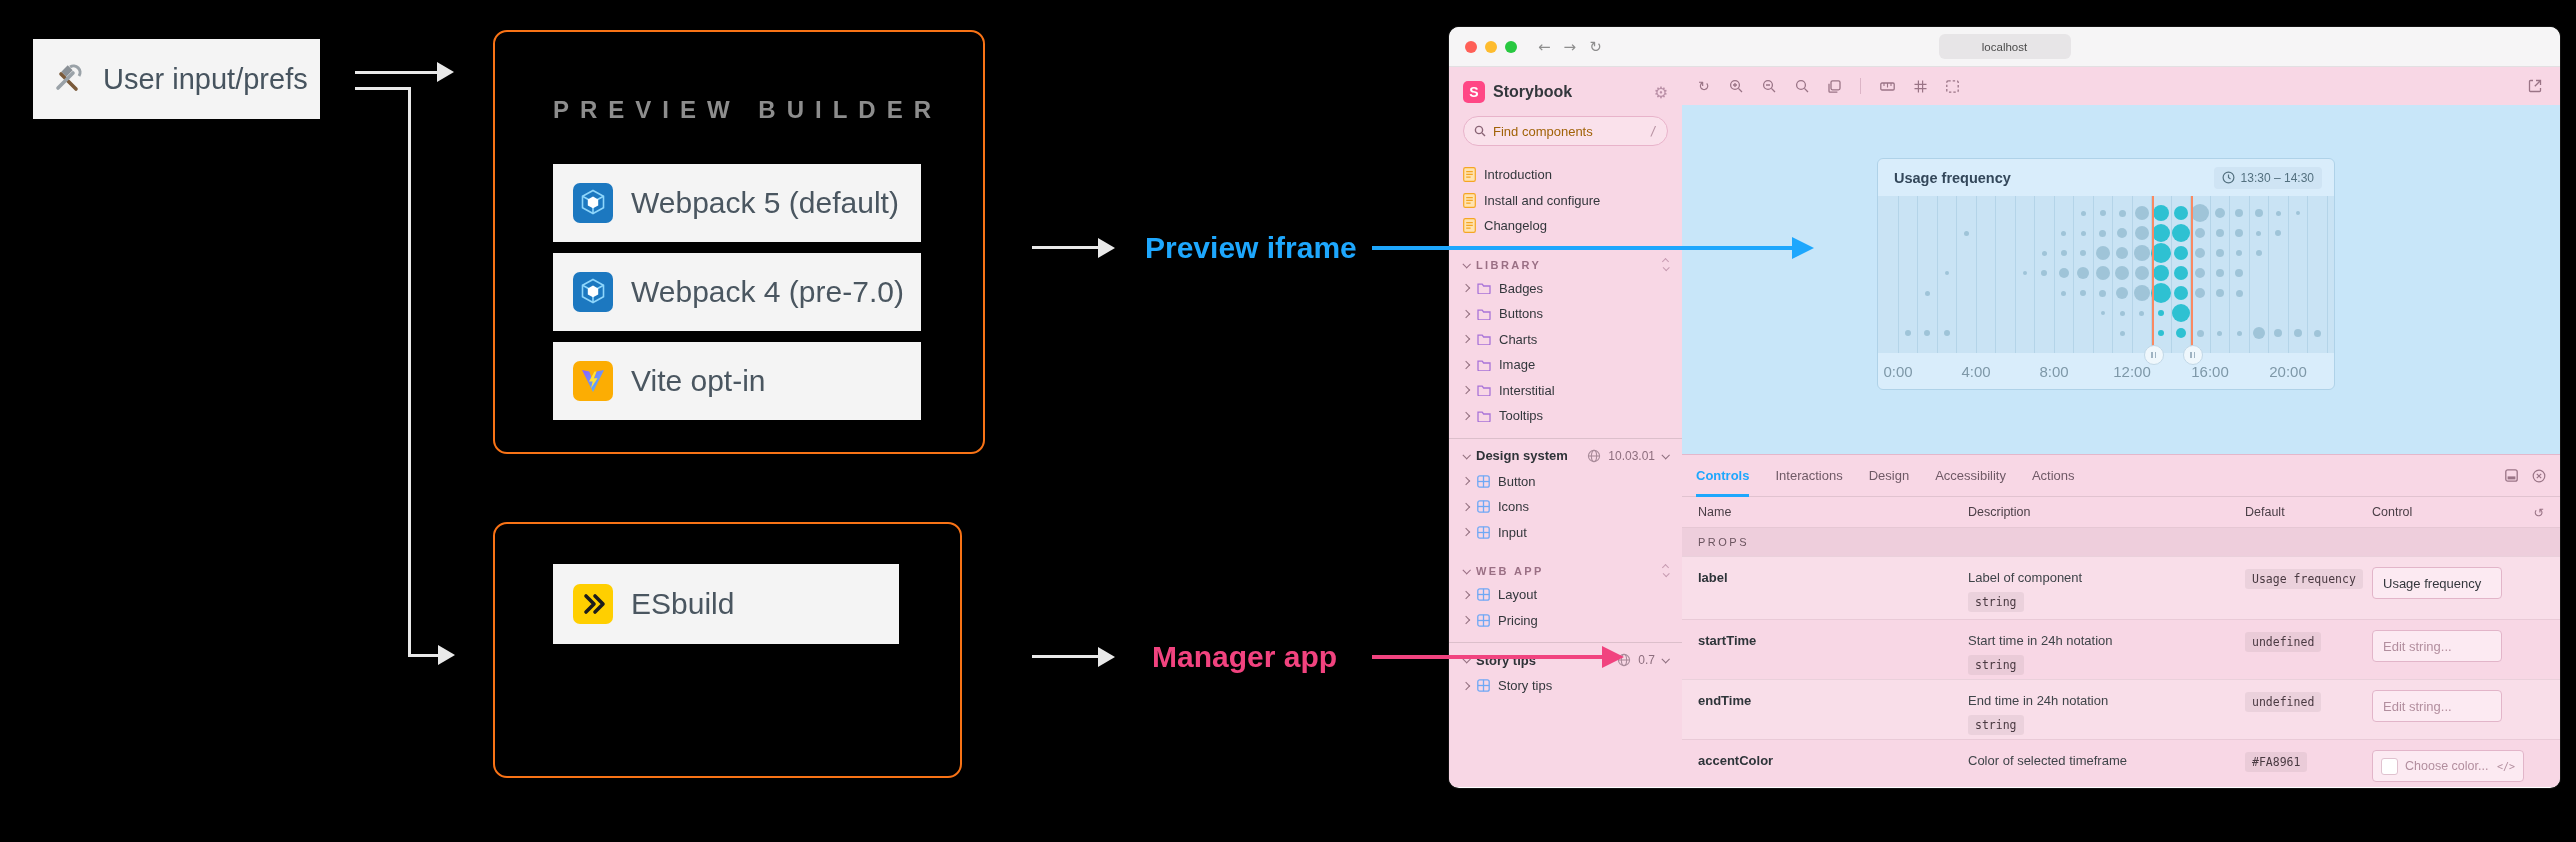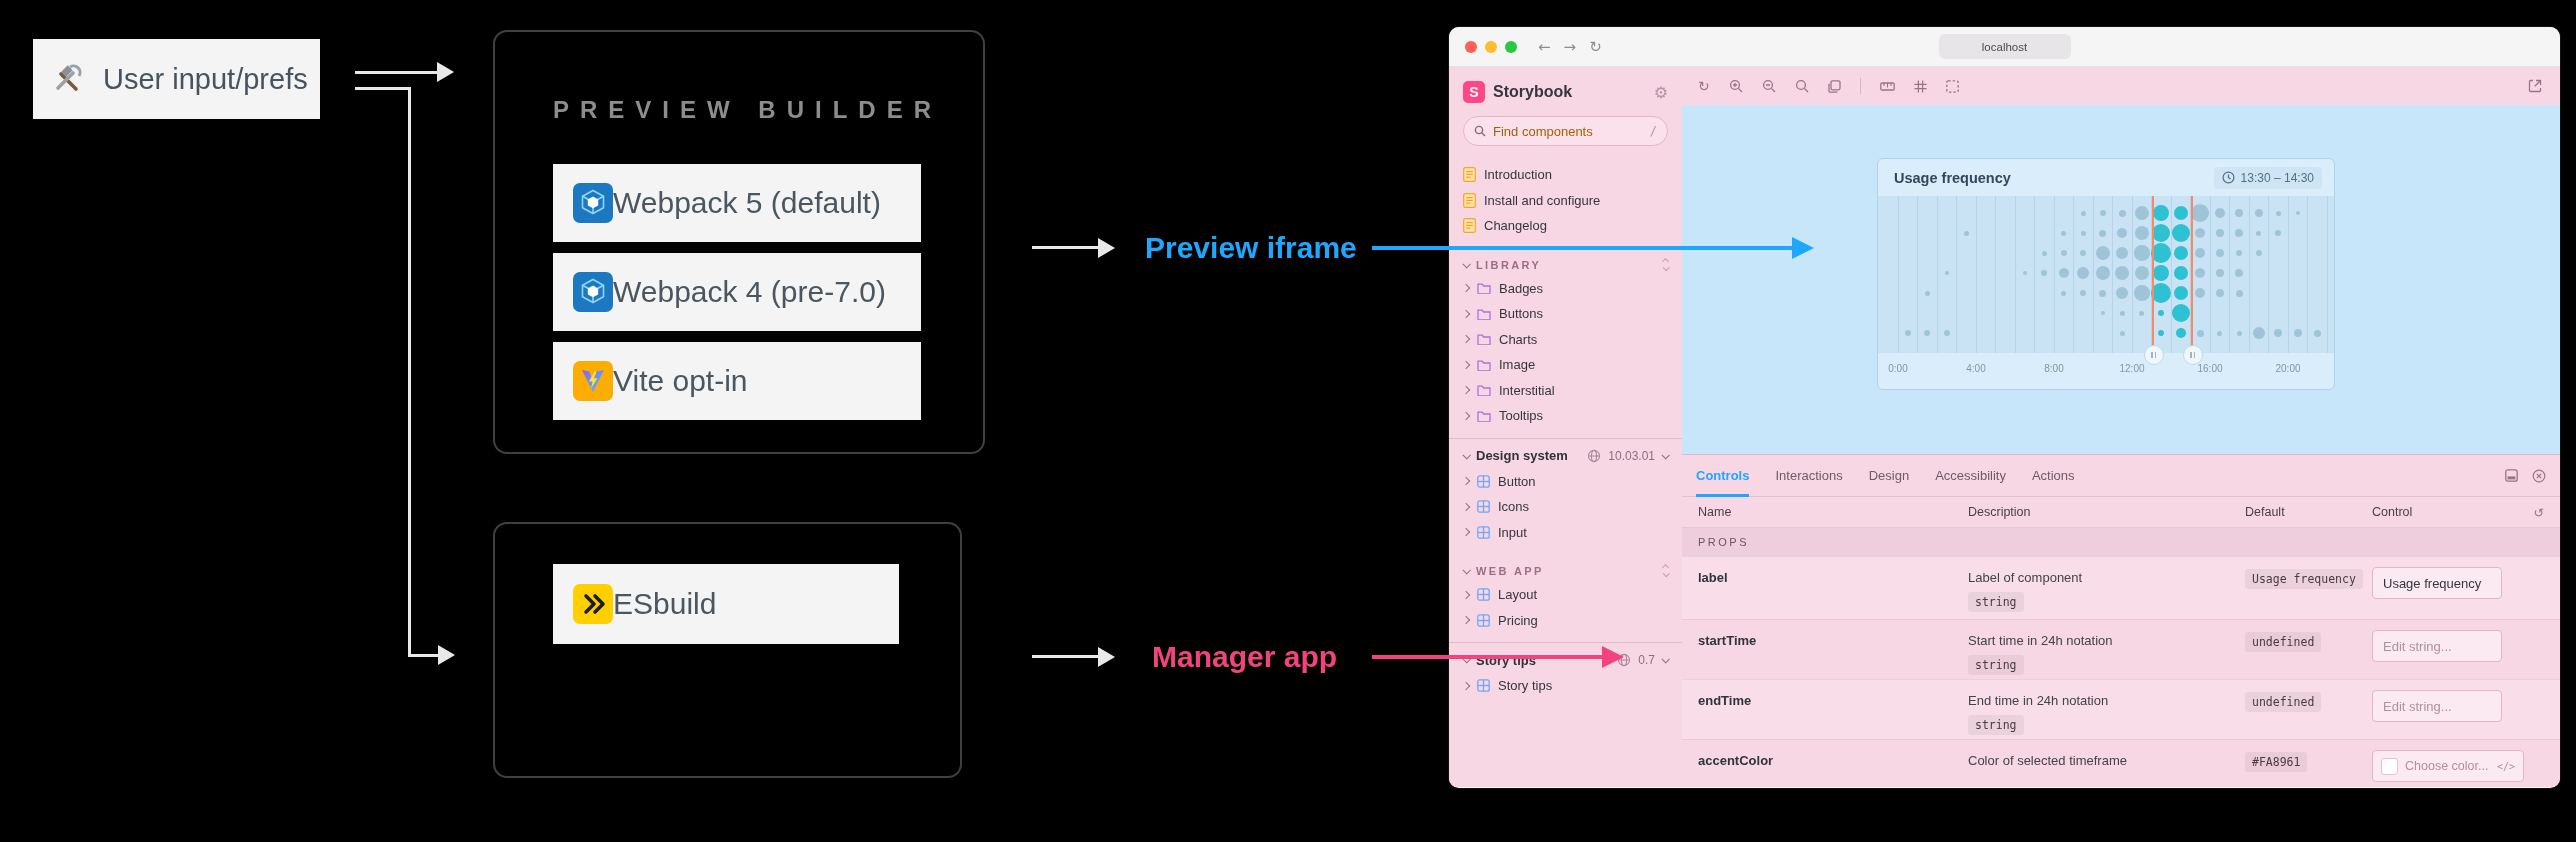--- a/index.html
+++ b/index.html
@@ -8,28 +8,28 @@
   .abs{position:absolute;}
 
   
   #user-box{left:33px;top:39px;width:287px;height:80px;background:#f4f4f4;display:flex;
             align-items:center;gap:20px;padding-left:18px;box-sizing:border-box;
             font-size:29px;color:#47545f;}
   .h-line{position:absolute;background:#e9e9e9;height:3px;}
   .v-line{position:absolute;background:#e9e9e9;width:3px;}
   .head-r{position:absolute;width:0;height:0;border-top:10px solid transparent;
           border-bottom:10px solid transparent;border-left:17px solid #e9e9e9;}
-  .builder-box{position:absolute;border:2px solid #404040;border-radius:14px;box-sizing:border-box;}
+  .builder-box{position:absolute;border:2px solid #f97316;border-radius:14px;box-sizing:border-box;}
   #preview-builder-box{left:493px;top:30px;width:492px;height:424px;}
   #manager-builder-box{left:493px;top:522px;width:469px;height:256px;}
   .builder-title{display:block;font-size:24px;font-weight:bold;color:#8d8d8d;
                  letter-spacing:11px;margin:64px 0 0 58px;}
   .builder-rows{margin:40px 0 0 58px;}
   .box-row{width:368px;height:78px;background:#f4f4f4;display:flex;align-items:center;
-           padding-left:20px;box-sizing:border-box;margin-bottom:11px;
+           gap:18px;padding-left:20px;box-sizing:border-box;margin-bottom:11px;
            font-size:30px;color:#4a5660;}
   #manager-builder-box .box-row{width:346px;height:80px;}
   .big-label{position:absolute;font-size:30px;font-weight:bold;}
   #label-preview-iframe{left:1145px;top:231px;}
   #label-manager-app{left:1152px;top:640px;}
   .accent-line{position:absolute;height:4px;z-index:50;}
   .accent-head{position:absolute;width:0;height:0;border-top:11px solid transparent;
                border-bottom:11px solid transparent;z-index:50;}
 
   
@@ -92,21 +92,21 @@
   #time-badge{margin-left:auto;background:#cfe4f4;border-radius:4px;padding:4px 8px;display:flex;
               align-items:center;gap:6px;font-size:12px;color:#53707f;}
   #plot{flex:1;position:relative;background:#c9e3f4;overflow:visible;}
   .gline{position:absolute;top:0;bottom:0;width:1px;background:#b4d4e8;}
   .sel-line{position:absolute;top:0;bottom:0;width:2px;z-index:2;}
   .dot{position:absolute;border-radius:50%;z-index:1;}
   .handle{position:absolute;width:18px;height:18px;border-radius:50%;background:#eff7fc;
           border:1px solid #c2d8e7;z-index:3;display:flex;align-items:center;justify-content:center;gap:2px;}
   .handle i{display:block;width:1.5px;height:6px;background:#9fb3c2;}
   #axis{height:36px;position:relative;flex:none;}
-  .tick-label{position:absolute;top:10px;transform:translateX(-50%);font-size:10px;color:#7e98a8;}
+  .tick-label{position:absolute;top:10px;transform:translateX(-50%);font-size:15px;color:#7e98a8;}
 
   
   #panel{height:333px;background:#f8d7e5;border-top:1px solid #e3b7cb;box-sizing:border-box;flex:none;}
   #tabs-row{height:42px;display:flex;align-items:center;gap:26px;padding:0 14px;
             border-bottom:1px solid rgba(0,0,0,0.09);box-sizing:border-box;}
   .tab{font-size:13px;color:#6f5a66;position:relative;height:100%;display:flex;align-items:center;}
   .tab.active{color:#1ea7fd;font-weight:bold;}
   .tab.active::after{content:"";position:absolute;left:0;right:0;bottom:-1px;height:3px;background:#1ea7fd;}
   #tab-icons{margin-left:auto;display:flex;gap:14px;color:#9a7486;align-items:center;}
   #thead{height:31px;display:flex;align-items:center;position:relative;font-size:12.5px;

